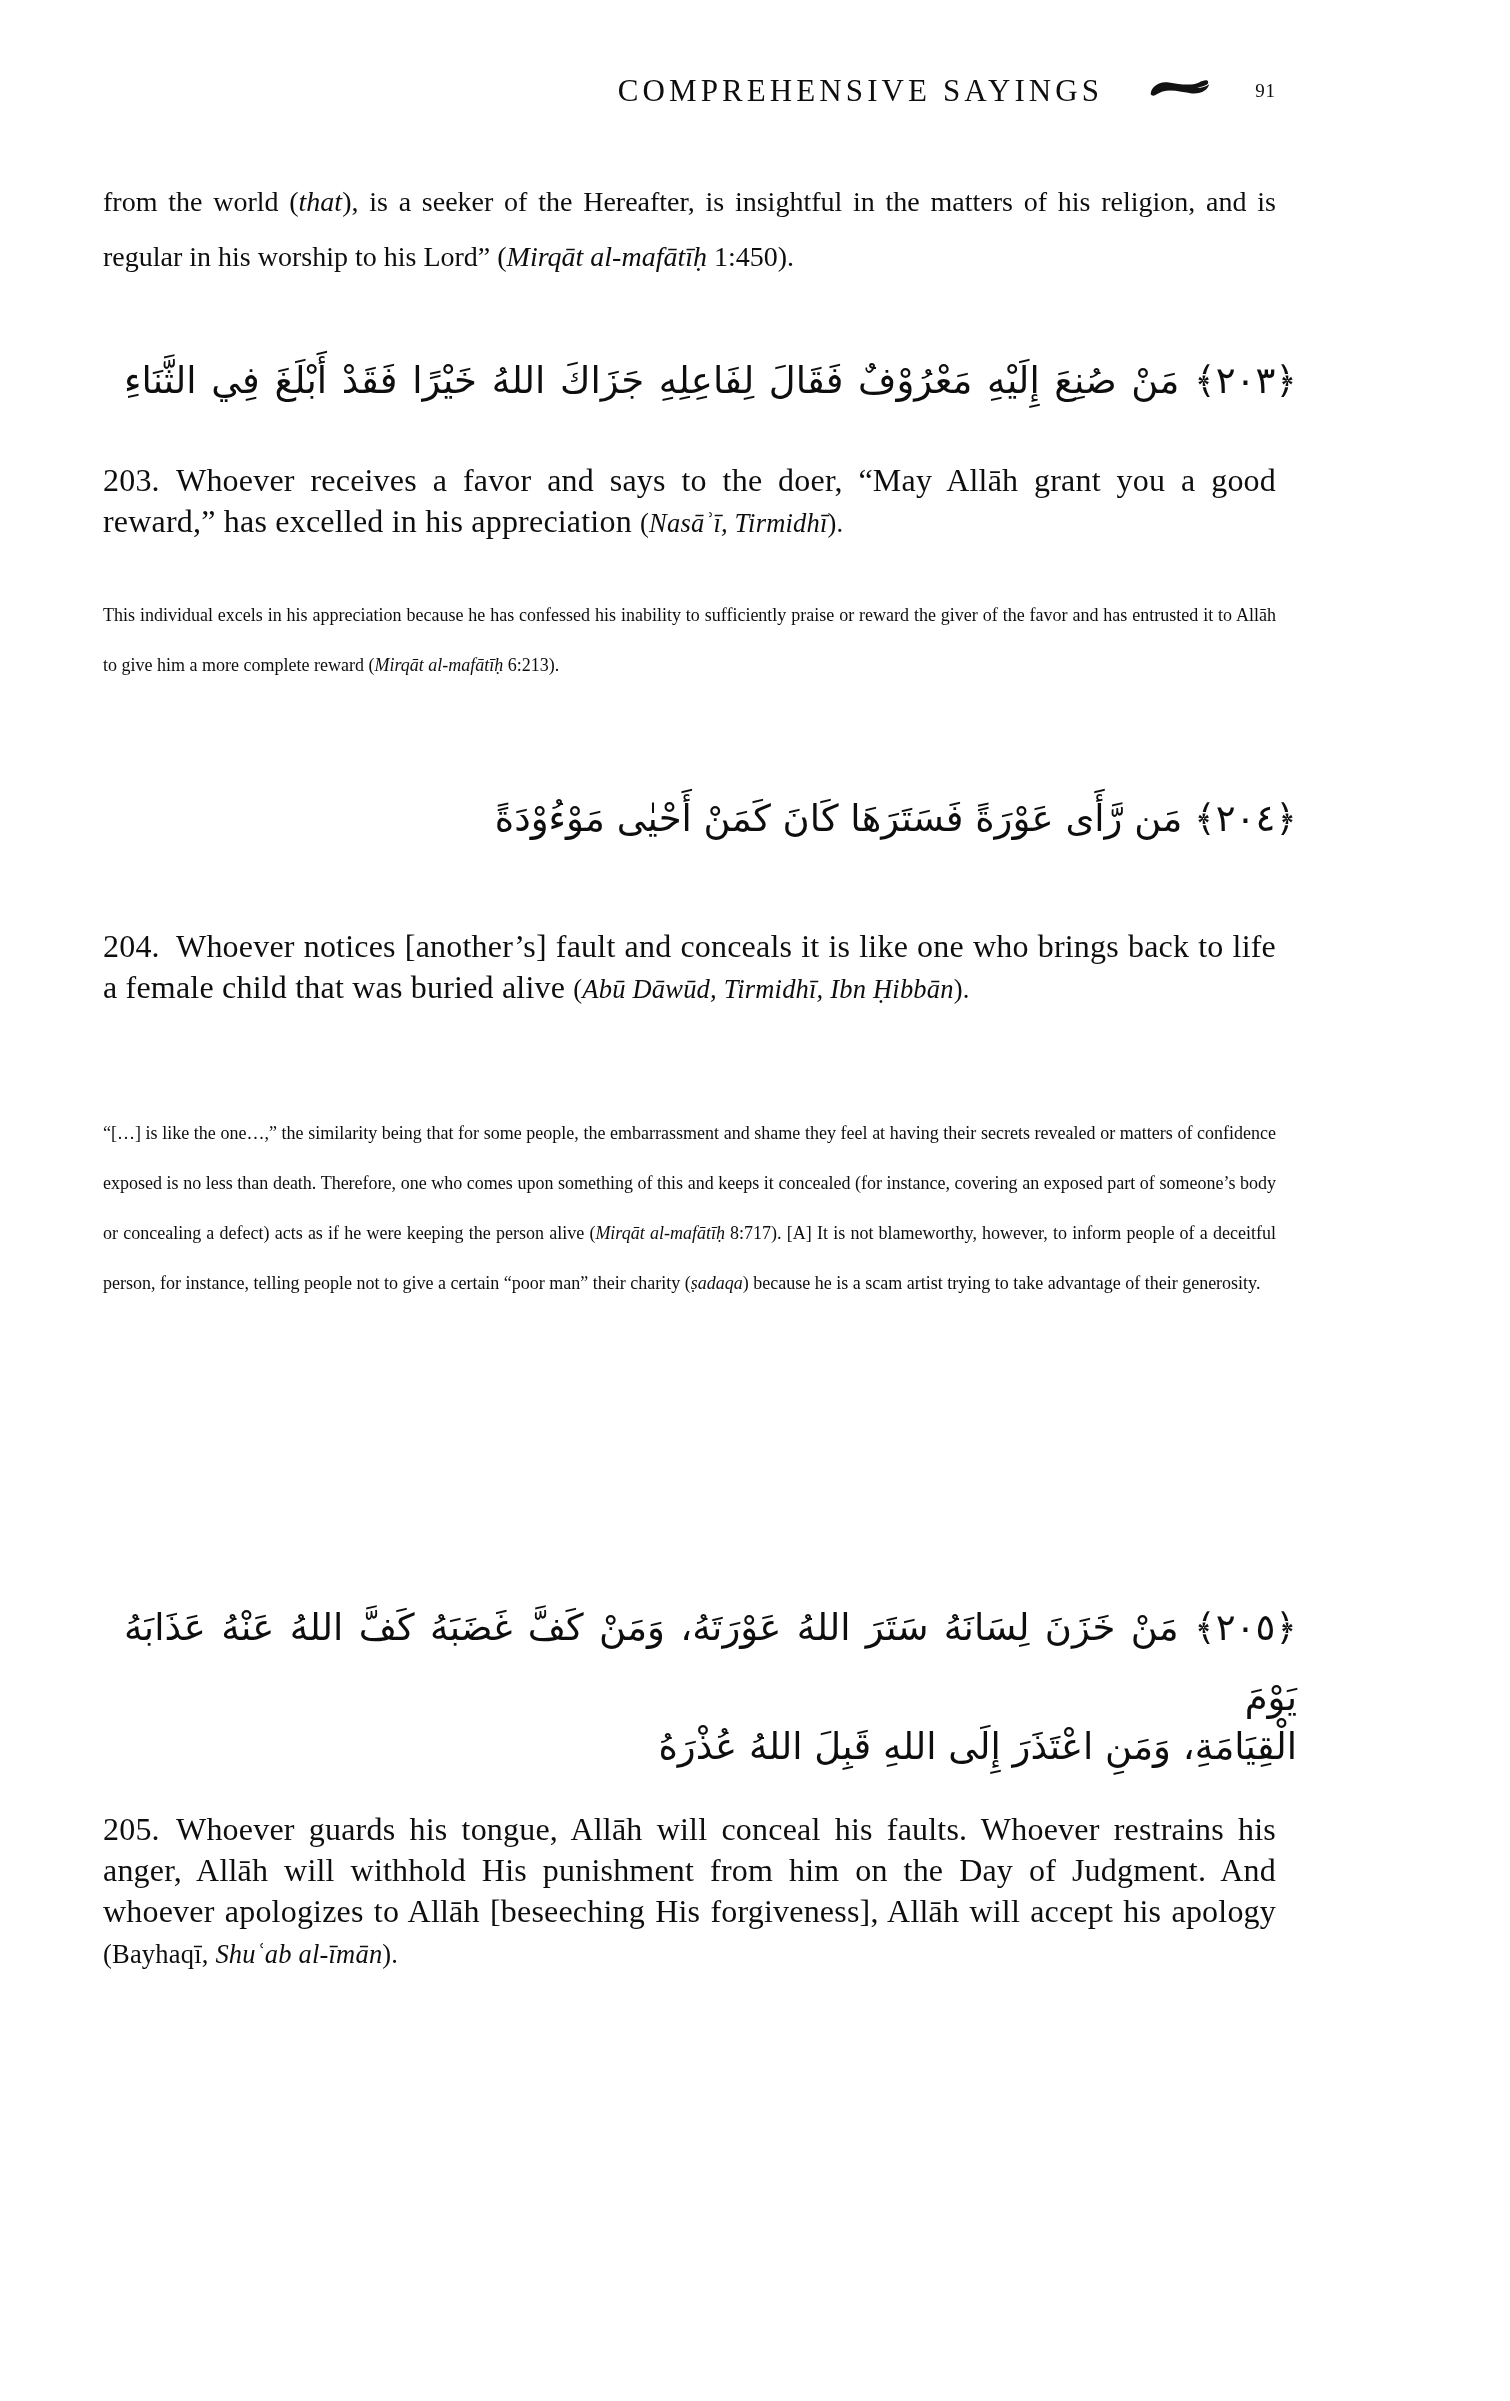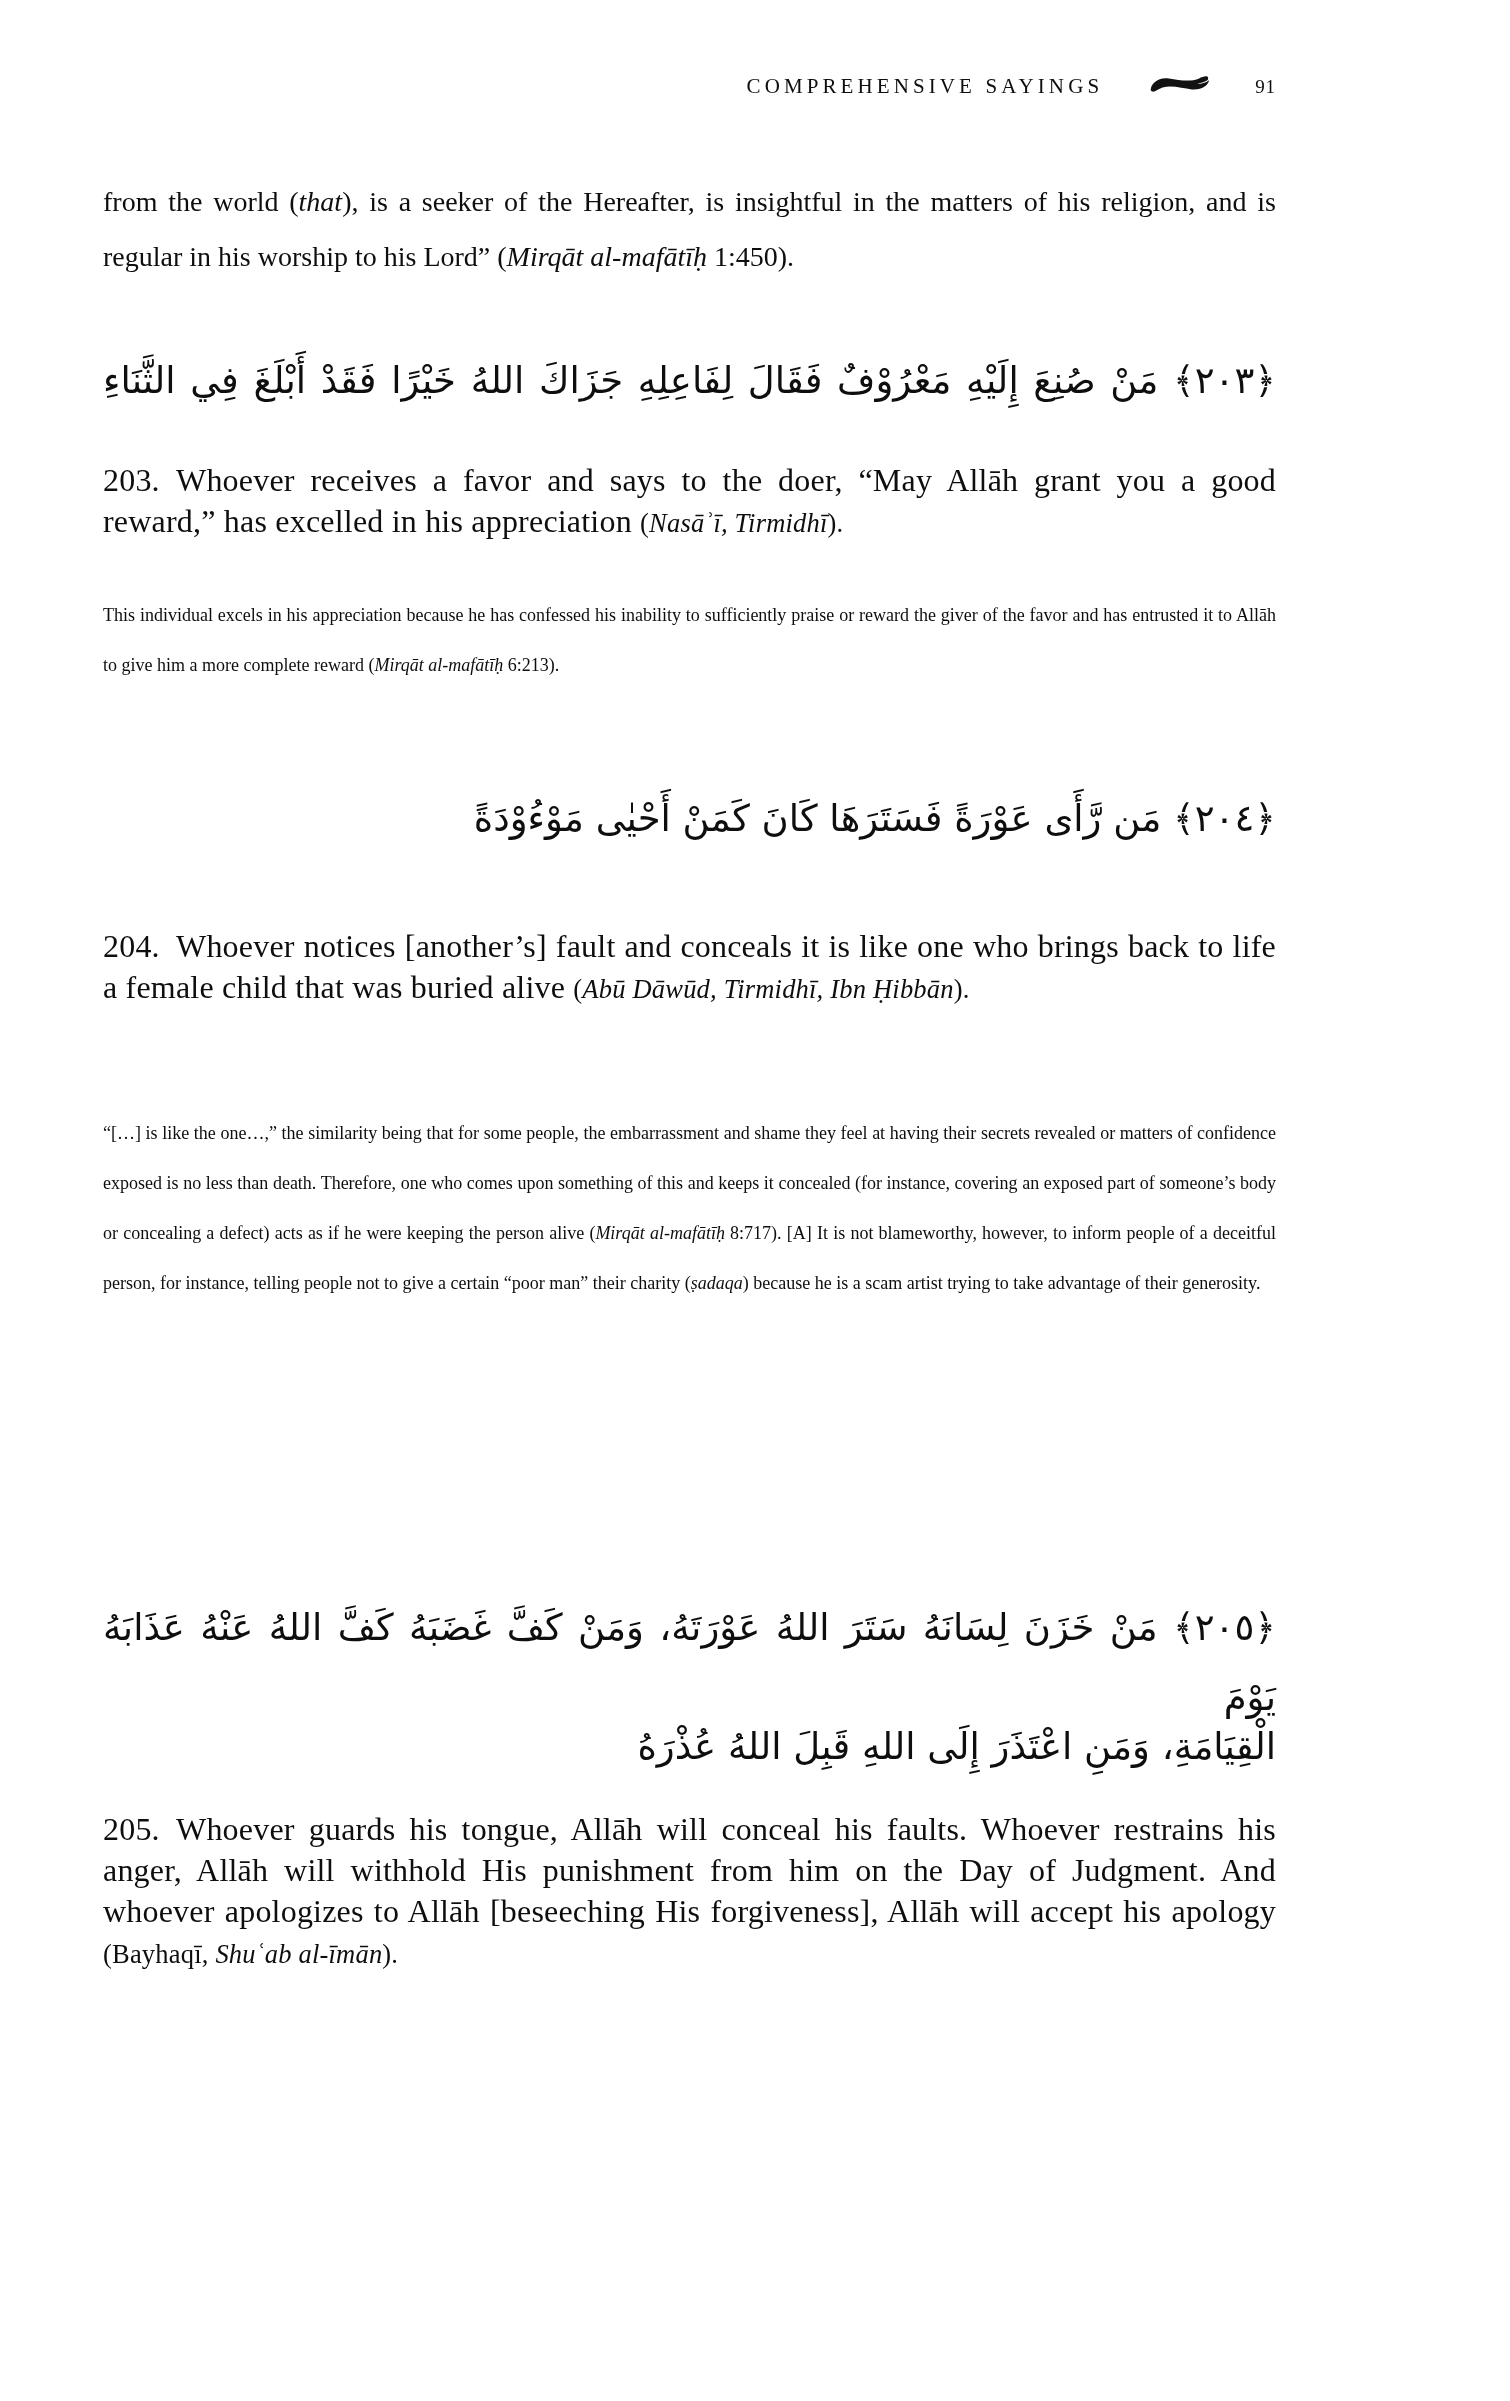--- a/index.html
+++ b/index.html
@@ -11,39 +11,40 @@
     position: relative;
   }
   .page { position: absolute; inset: 0; }
   .abs { position: absolute; left: 103px; width: 1173px; }
 
   .header {
     top: 73px;
     display: flex; justify-content: flex-end; align-items: center;
     gap: 42px;
   }
-  .rh-title { font-size: 21px; letter-spacing: 4.1px; white-space: nowrap; text-align: center; }
+  .rh-title { font-size: 31px; letter-spacing: 4.1px; white-space: nowrap; text-align: center; }
   .pagenum { font-size: 19px; letter-spacing: 0.9px; }
   .ornament { display: inline-flex; align-items: center; }
 
   .body-text { font-size: 28px; line-height: 55px; text-align: justify; }
 
   .trans { font-size: 32px; line-height: 41px; text-align: justify; letter-spacing: 0.2px; }
   .trans .sm { font-size: 26.5px; }
 
   .comm { font-size: 18px; line-height: 50px; text-align: justify; }
 
   .it { font-style: italic; }
 
   .arabic {
     font-family: "DejaVu Sans", sans-serif;
     font-size: 37px; line-height: 1.9;
     direction: rtl;
     text-align: right;
     unicode-bidi: plaintext;
+    margin-left: 21px;
   }
   .ar-full { text-align: justify; text-align-last: justify; }
 </style>
 </head>
 <body>
 
 <div class="page">
 
   <div class="abs header">
     <span class="rh-title">COMPREHENSIVE SAYINGS</span>

